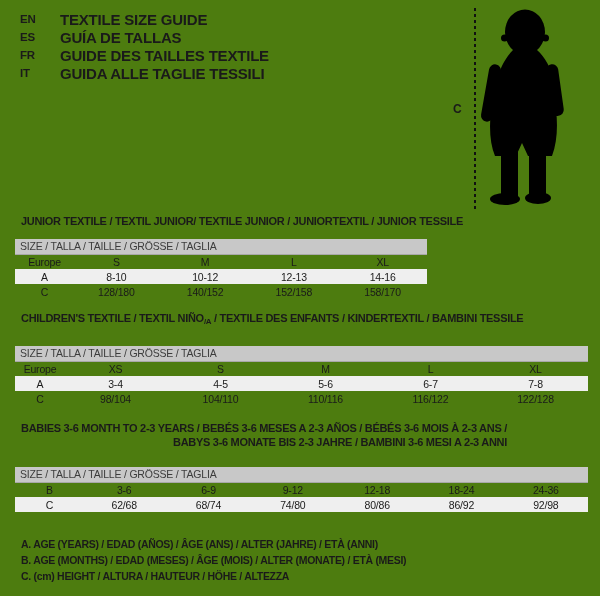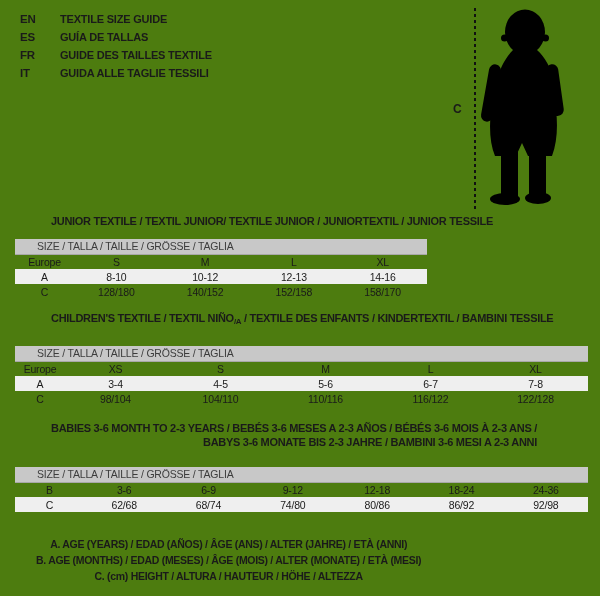--- a/index.html
+++ b/index.html
@@ -7,58 +7,58 @@
   #canvas {
     position:relative; width:600px; height:596px; background:#4d7c0f;
     font-family:"Liberation Sans", sans-serif; color:#1a1a1a;
     letter-spacing:-0.2px; overflow:hidden;
   }
 
   
   .lang-block { position:absolute; left:20px; top:10px; }
   .lang-row { display:flex; height:18px; align-items:center; }
   .lang-code { width:40px; font-weight:bold; font-size:11.5px; }
-  .lang-title { font-weight:bold; font-size:11px; white-space:nowrap; }
+  .lang-title { font-weight:bold; font-size:15px; white-space:nowrap; }
 
   
   .height-line {
     position:absolute; left:474px; top:8px; width:2px; height:202px;
     background-image:repeating-linear-gradient(to bottom, #111 0px, #111 3px, transparent 3px, transparent 6px);
   }
   .height-label { position:absolute; left:453px; top:102px; font-weight:bold; font-size:12px; }
   .silhouette { position:absolute; left:479px; top:6px; width:88px; height:200px; }
 
   
   .section-title {
     position:absolute; left:21px; font-weight:bold; font-size:11px;
-    white-space:nowrap; letter-spacing:-0.3px;margin-left:30px;
+    white-space:nowrap; letter-spacing:-0.3px;
   }
   .title-junior { top:215px; }
   .title-children { top:312px; }
   .title-babies { top:421px; line-height:14px;text-align:right; }
   .sub { font-size:8px; vertical-align:-2px; }
 
   
   .size-table {
     position:absolute; border-collapse:collapse; table-layout:fixed;
     font-size:10.5px; color:#1a1a1a;
   }
   .tbl-junior   { left:15px; top:239px; width:412px; }
   .tbl-children { left:15px; top:346px; width:573px; }
   .tbl-babies   { left:15px; top:467px; width:573px; }
   .size-table td { height:15px; padding:0 3px; text-align:center; font-weight:normal; white-space:nowrap; overflow:hidden; }
   .size-table td.row-label { text-align:center; padding-left:5px; }
   .size-bar td {
-    background:#c8c8c8; color:#3c3c3c; text-align:left; padding-left:22px;
+    background:#c8c8c8; color:#3c3c3c; text-align:left; padding-left:5px;
     border-bottom:1px solid #a8a8a8; font-size:10.5px;
   }
   tr.alt td { background:#efefef; }
 
   
-  .notes { position:absolute; left:36px; top:536px;text-align:center; }
+  .notes { position:absolute; left:21px; top:536px; }
   .note-line { font-weight:bold; font-size:10.5px; line-height:16px; white-space:nowrap; letter-spacing:-0.3px; }
 </style>
 </head>
 <body>
 
 <div id="canvas">
 
   <div class="lang-block">
     <div class="lang-row">
       <span class="lang-code">EN</span>

